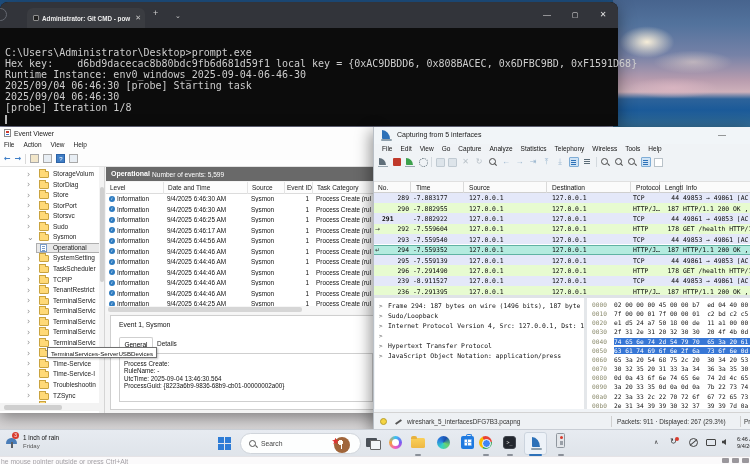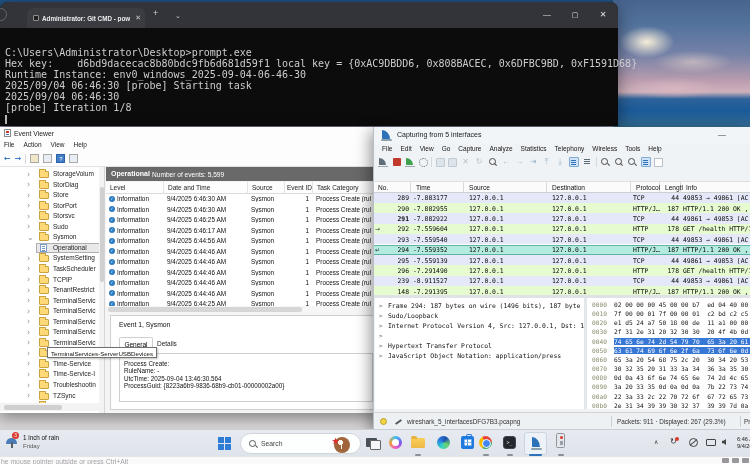--- a/index.html
+++ b/index.html
@@ -550,21 +550,21 @@
       <div class="pkt grn" style="top: 10.4px;">
         <span class="pcell" style="left: 8px; width: 27px; text-align: right;">290</span>
         <span class="pcell" style="left: 39px; width: 50px;">-7.882955</span>
         <span class="pcell" style="left: 95px; width: 78px;">127.0.0.1</span>
         <span class="pcell" style="left: 178px; width: 79px;">127.0.0.1</span>
         <span class="pcell" style="left: 259px; width: 27px;">HTTP/J…</span>
         <span class="pcell" style="left: 282px; width: 23px; text-align: right;">187</span>
         <span class="pcell" style="left: 309px; width: 68px;">HTTP/1.1 200 OK ,</span>
       </div>
       <div class="pkt lav" style="top: 20.8px;">
-        <span class="pcell" style="left: 8px; width: 27px; text-align: right; font-weight: bold;">291</span>
+        <span class="pcell" style="left: 8px; width: 27px; text-align: left; font-weight: bold;">291</span>
         <span class="pcell" style="left: 39px; width: 50px;">-7.882922</span>
         <span class="pcell" style="left: 95px; width: 78px;">127.0.0.1</span>
         <span class="pcell" style="left: 178px; width: 79px;">127.0.0.1</span>
         <span class="pcell" style="left: 259px; width: 27px;">TCP</span>
         <span class="pcell" style="left: 282px; width: 23px; text-align: right;">44</span>
         <span class="pcell" style="left: 309px; width: 68px;">49861 → 49853 [AC</span>
       </div>
       <div class="pkt grn" style="top: 31.2px;">
         <span class="pmark">→</span>
         <span class="pcell" style="left: 8px; width: 27px; text-align: right;">292</span>
@@ -615,21 +615,21 @@
       <div class="pkt lav" style="top: 83.2px;">
         <span class="pcell" style="left: 8px; width: 27px; text-align: right;">239</span>
         <span class="pcell" style="left: 39px; width: 50px;">-8.911527</span>
         <span class="pcell" style="left: 95px; width: 78px;">127.0.0.1</span>
         <span class="pcell" style="left: 178px; width: 79px;">127.0.0.1</span>
         <span class="pcell" style="left: 259px; width: 27px;">TCP</span>
         <span class="pcell" style="left: 282px; width: 23px; text-align: right;">44</span>
         <span class="pcell" style="left: 309px; width: 68px;">49853 → 49861 [AC</span>
       </div>
       <div class="pkt grn" style="top: 93.6px;">
-        <span class="pcell" style="left: 8px; width: 27px; text-align: right;">148</span>
+        <span class="pcell" style="left: 8px; width: 27px; text-align: right;">236</span>
         <span class="pcell" style="left: 39px; width: 50px;">-7.291395</span>
         <span class="pcell" style="left: 95px; width: 78px;">127.0.0.1</span>
         <span class="pcell" style="left: 178px; width: 79px;">127.0.0.1</span>
         <span class="pcell" style="left: 259px; width: 27px;">HTTP/J…</span>
         <span class="pcell" style="left: 282px; width: 23px; text-align: right;">187</span>
         <span class="pcell" style="left: 309px; width: 68px;">HTTP/1.1 200 OK ,</span>
       </div>
     </div>
   <div id="ws-split"></div>
   <div id="ws-details">

